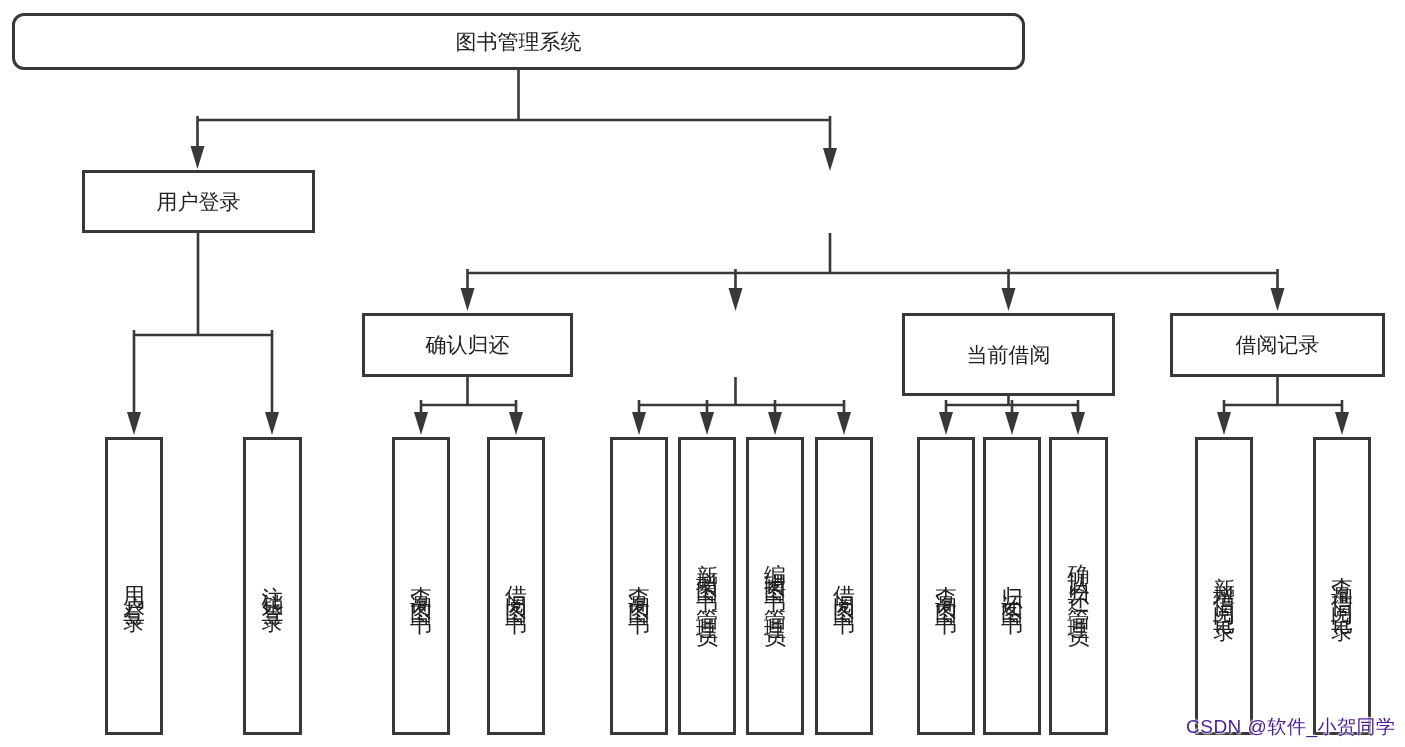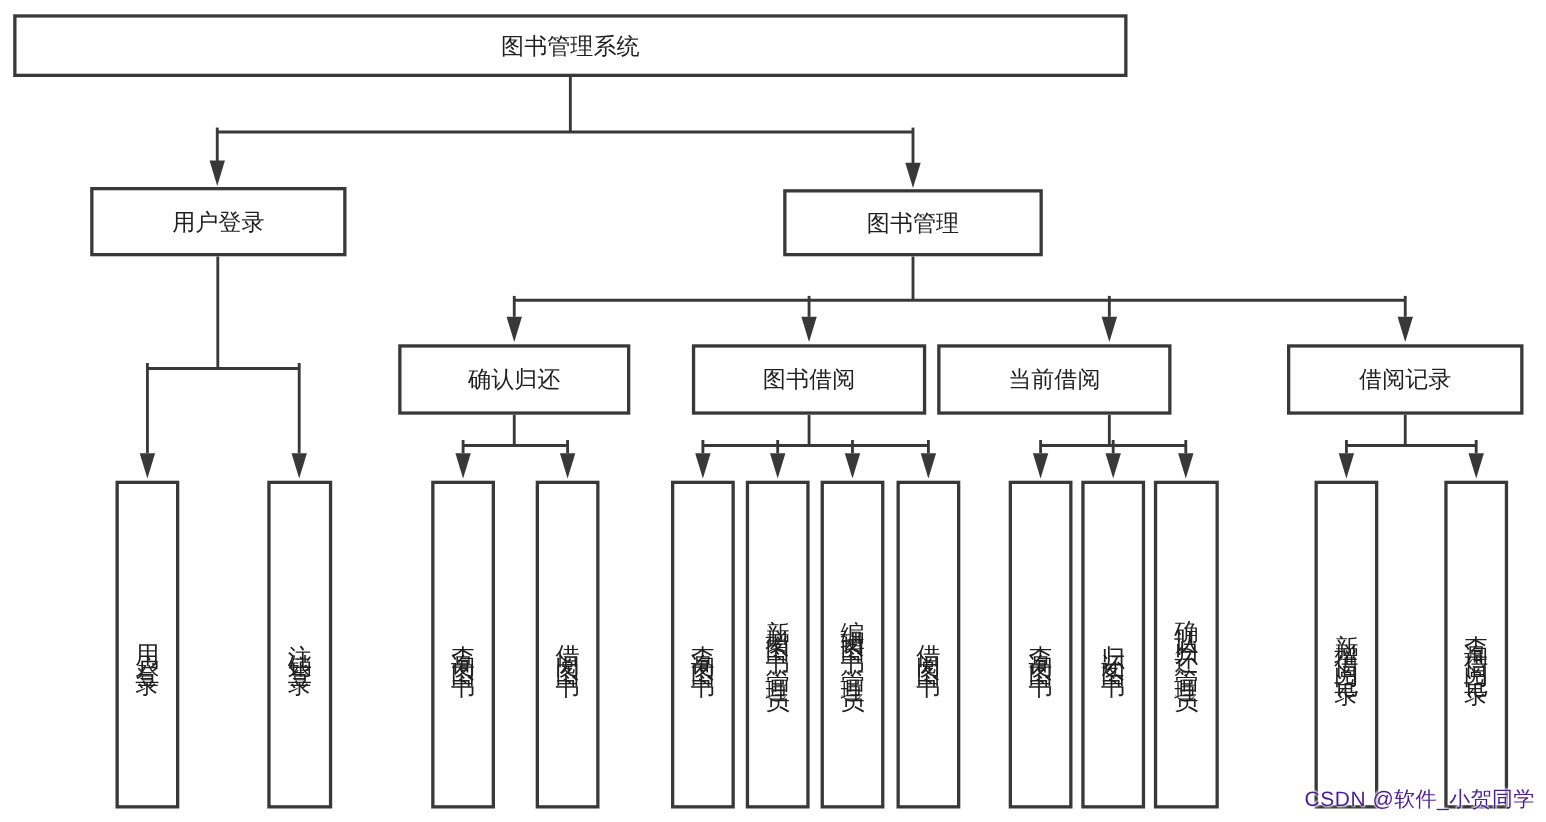--- a/index.html
+++ b/index.html
@@ -3,21 +3,21 @@
 <meta charset="utf-8">
 <style>
   html,body{margin:0;padding:0;background:#ffffff;}
   body{width:1405px;height:747px;position:relative;overflow:hidden;
        font-family:"Liberation Sans","DejaVu Sans",sans-serif;}
   #canvas{position:absolute;left:0;top:0;width:1405px;height:747px;}
   svg.wires{position:absolute;left:0;top:0;width:1405px;height:747px;z-index:1;}
   .node{position:absolute;background:#ffffff;border:3px solid #383838;box-sizing:border-box;
         display:flex;align-items:center;justify-content:center;color:#1f1f1f;
         font-size:21px;z-index:2;white-space:nowrap;}
-  .node.root{border-width:3px;}
+  .node.root{border-width:3px;border-radius:12px;}
   .node.v{writing-mode:vertical-rl;text-orientation:mixed;font-size:22px;letter-spacing:9px;}
   .watermark{position:absolute;left:1186px;top:714px;z-index:3;font-size:19px;color:#4c1d95;
              letter-spacing:0.5px;
              text-shadow:0 0 2px #ffffff,1px 1px 2px #ffffff,-1px -1px 2px #ffffff;}
 </style>
 </head>
 <body>
 
 <div id="canvas">
 
@@ -90,25 +90,23 @@
       <polygon points="1071,412 1085,412 1078,435"></polygon>
 
       <polygon points="1217,412 1231,412 1224,435"></polygon>
       <polygon points="1335,412 1349,412 1342,435"></polygon>
     </g>
   </svg>
 
   <div class="node root" style="left:12px;top:13px;width:1013px;height:57px">图书管理系统</div>
 
   <div class="node" style="left:82px;top:170px;width:233px;height:63px">用户登录</div>
-  <div class="node" style="left:712px;top:172px;width:236px;height:61px">图书管理</div>
 
   <div class="node" style="left:362px;top:313px;width:211px;height:64px">确认归还</div>
-  <div class="node" style="left:629px;top:313px;width:213px;height:64px">图书借阅</div>
-  <div class="node" style="left:852px;top:313px;width:213px;height:64px">当前借阅</div>
+  <div class="node" style="left:902px;top:313px;width:213px;height:83px">当前借阅</div>
   <div class="node" style="left:1170px;top:313px;width:215px;height:64px">借阅记录</div>
 
   <div class="node v" style="left:105px;top:437px;width:58px;height:298px">用户登录</div>
   <div class="node v" style="left:243px;top:437px;width:59px;height:298px">注销登录</div>
 
   <div class="node v" style="left:392px;top:437px;width:58px;height:298px">查询图书</div>
   <div class="node v" style="left:487px;top:437px;width:58px;height:298px">借阅图书</div>
 
   <div class="node v" style="left:610px;top:437px;width:58px;height:298px">查询图书</div>
   <div class="node v" style="left:678px;top:437px;width:58px;height:298px">新增图书（管理员）</div>

